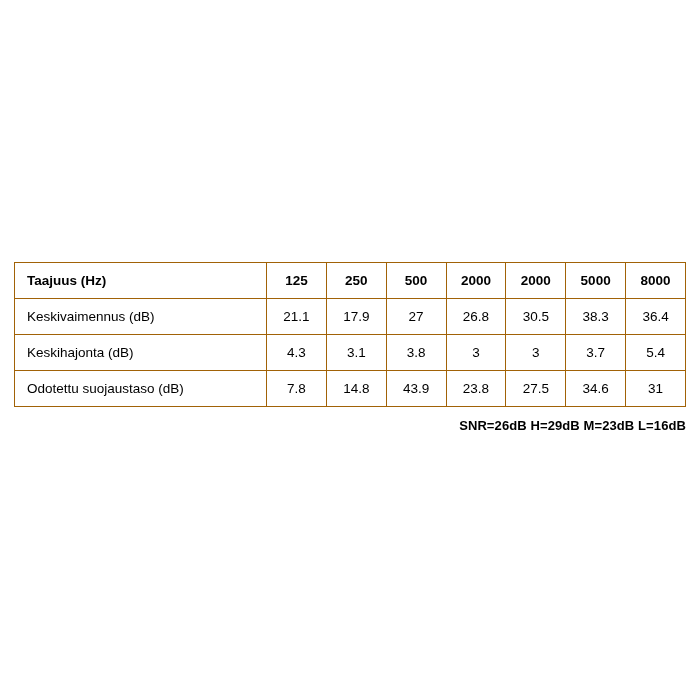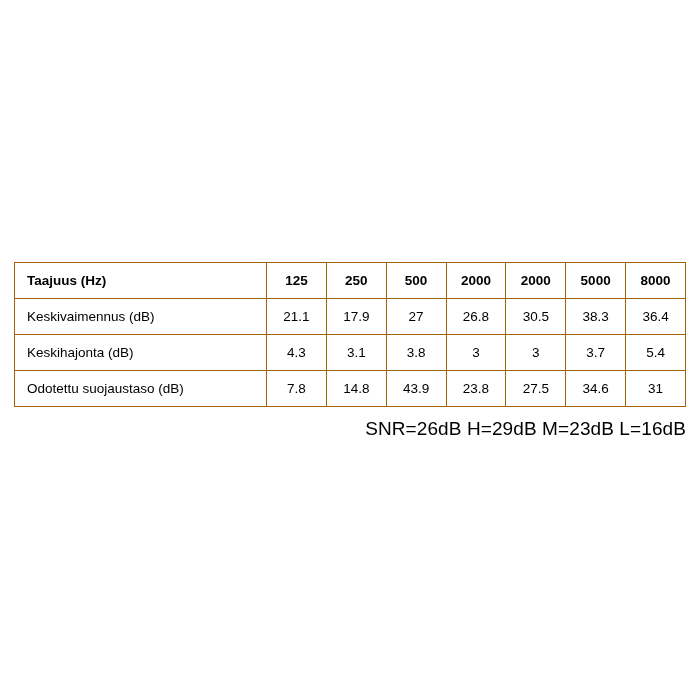--- a/index.html
+++ b/index.html
@@ -69,22 +69,22 @@
   }
   table.attenuation tr:last-child td:last-child {
     border-bottom-right-radius: 9px;
   }
   .snr-line {
     position: absolute;
     left: 14px;
     top: 418px;
     width: 672px;
     text-align: right;
-    font-size: 19px;
-    font-weight: normal;
+    font-size: 13px;
+    font-weight: bold;
     color: #000000;
     letter-spacing: 0.1px;
   }
 </style>
 </head>
 <body>
 
 <div class="page">
 
   <div class="table-wrap">

